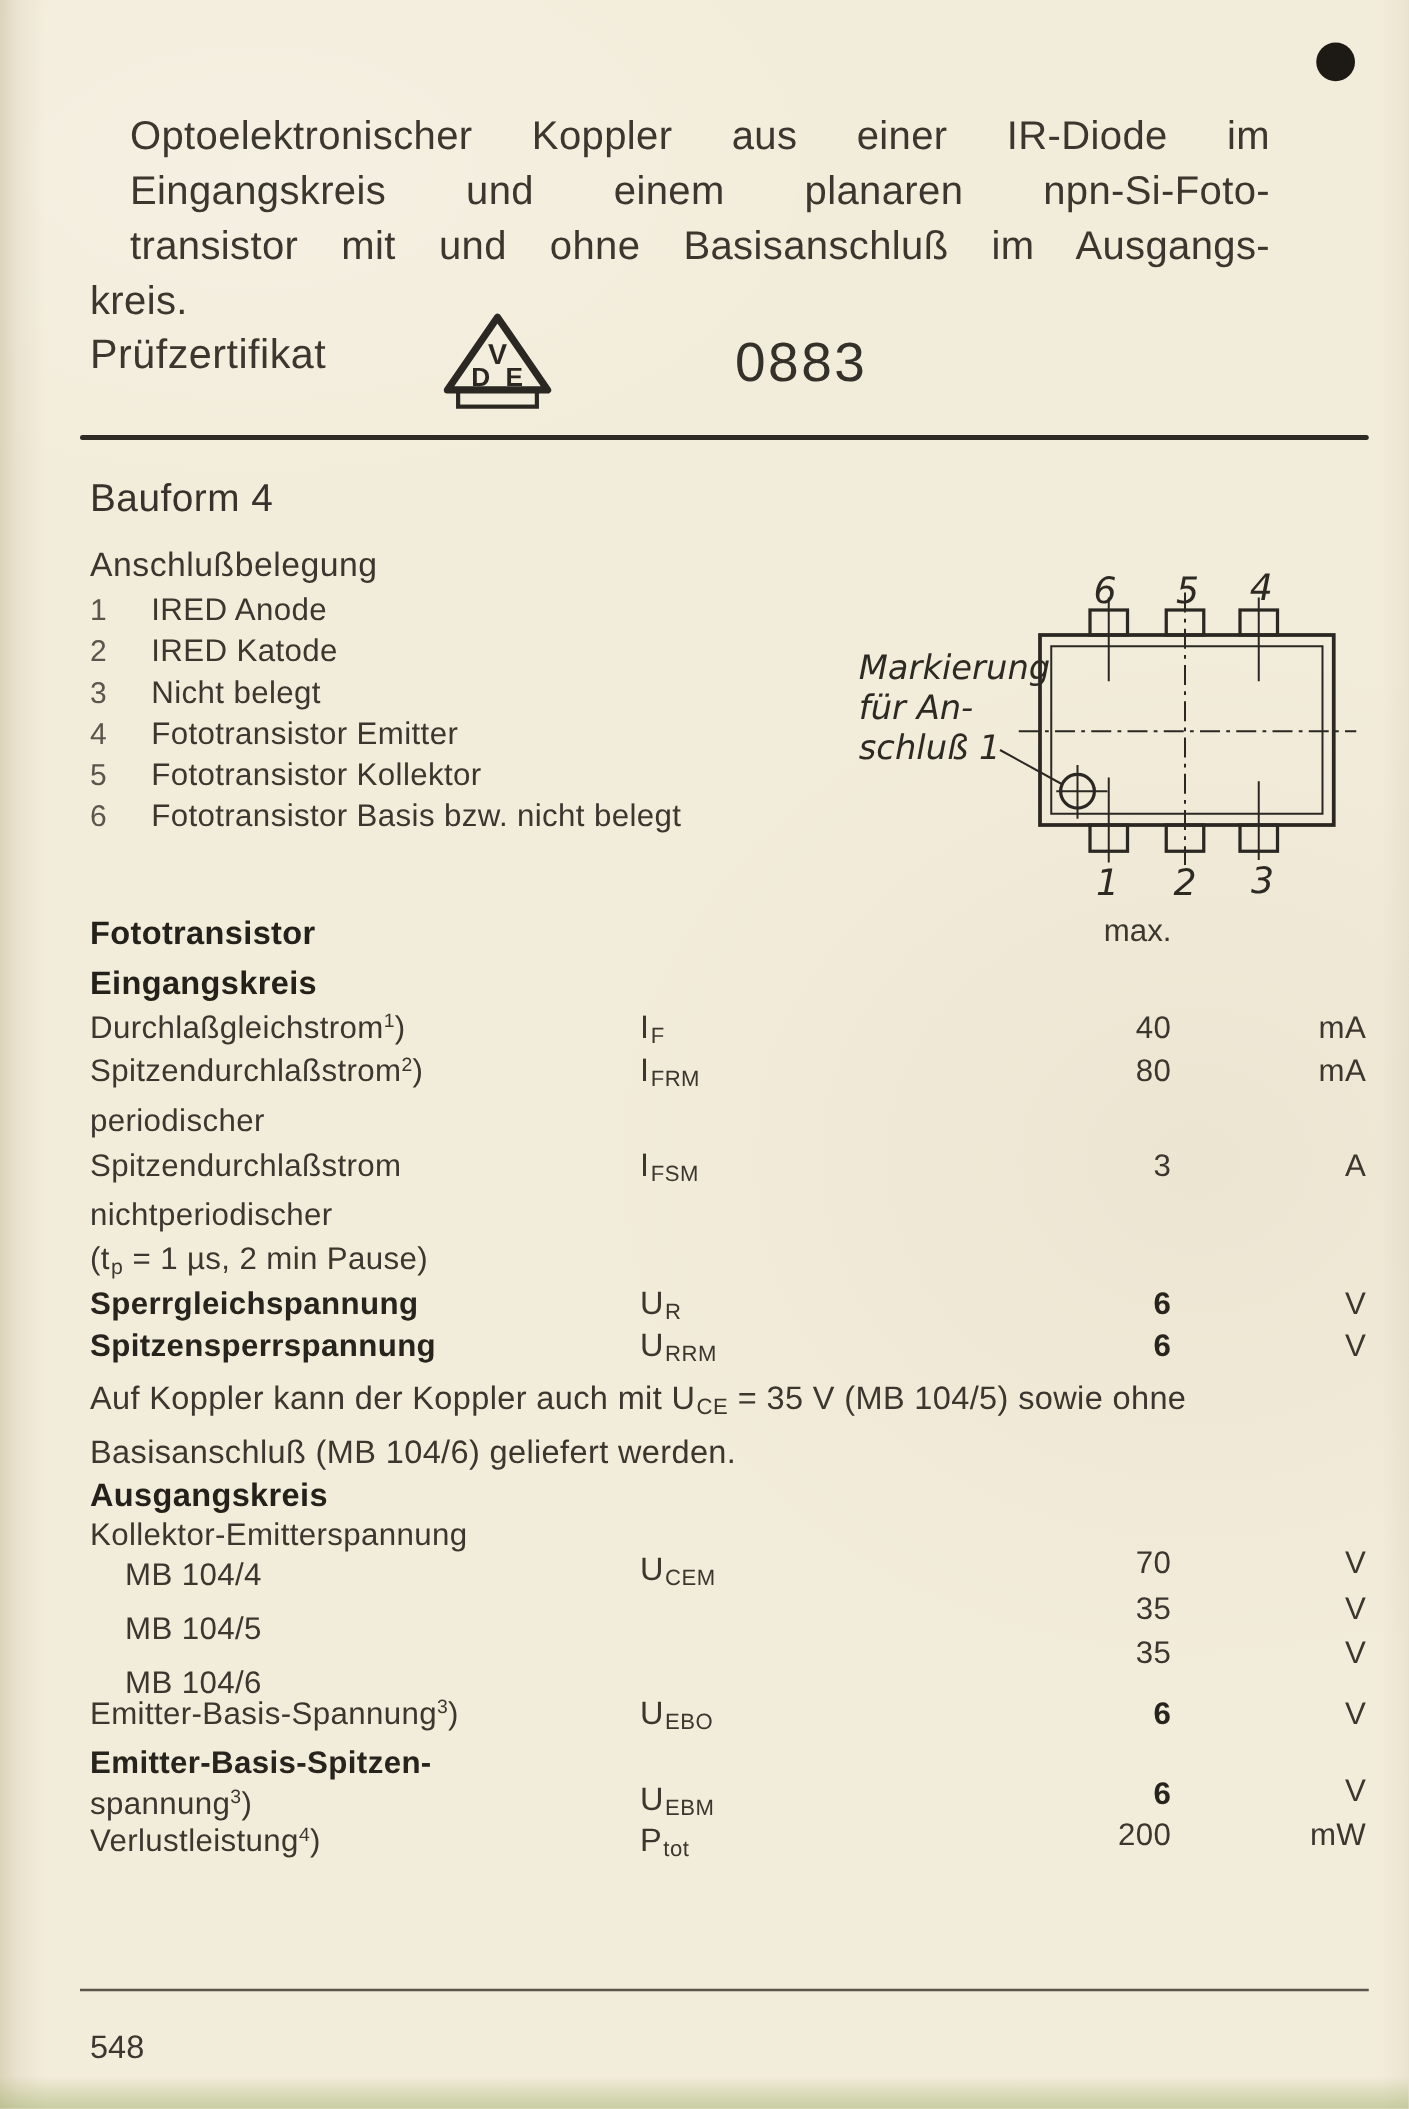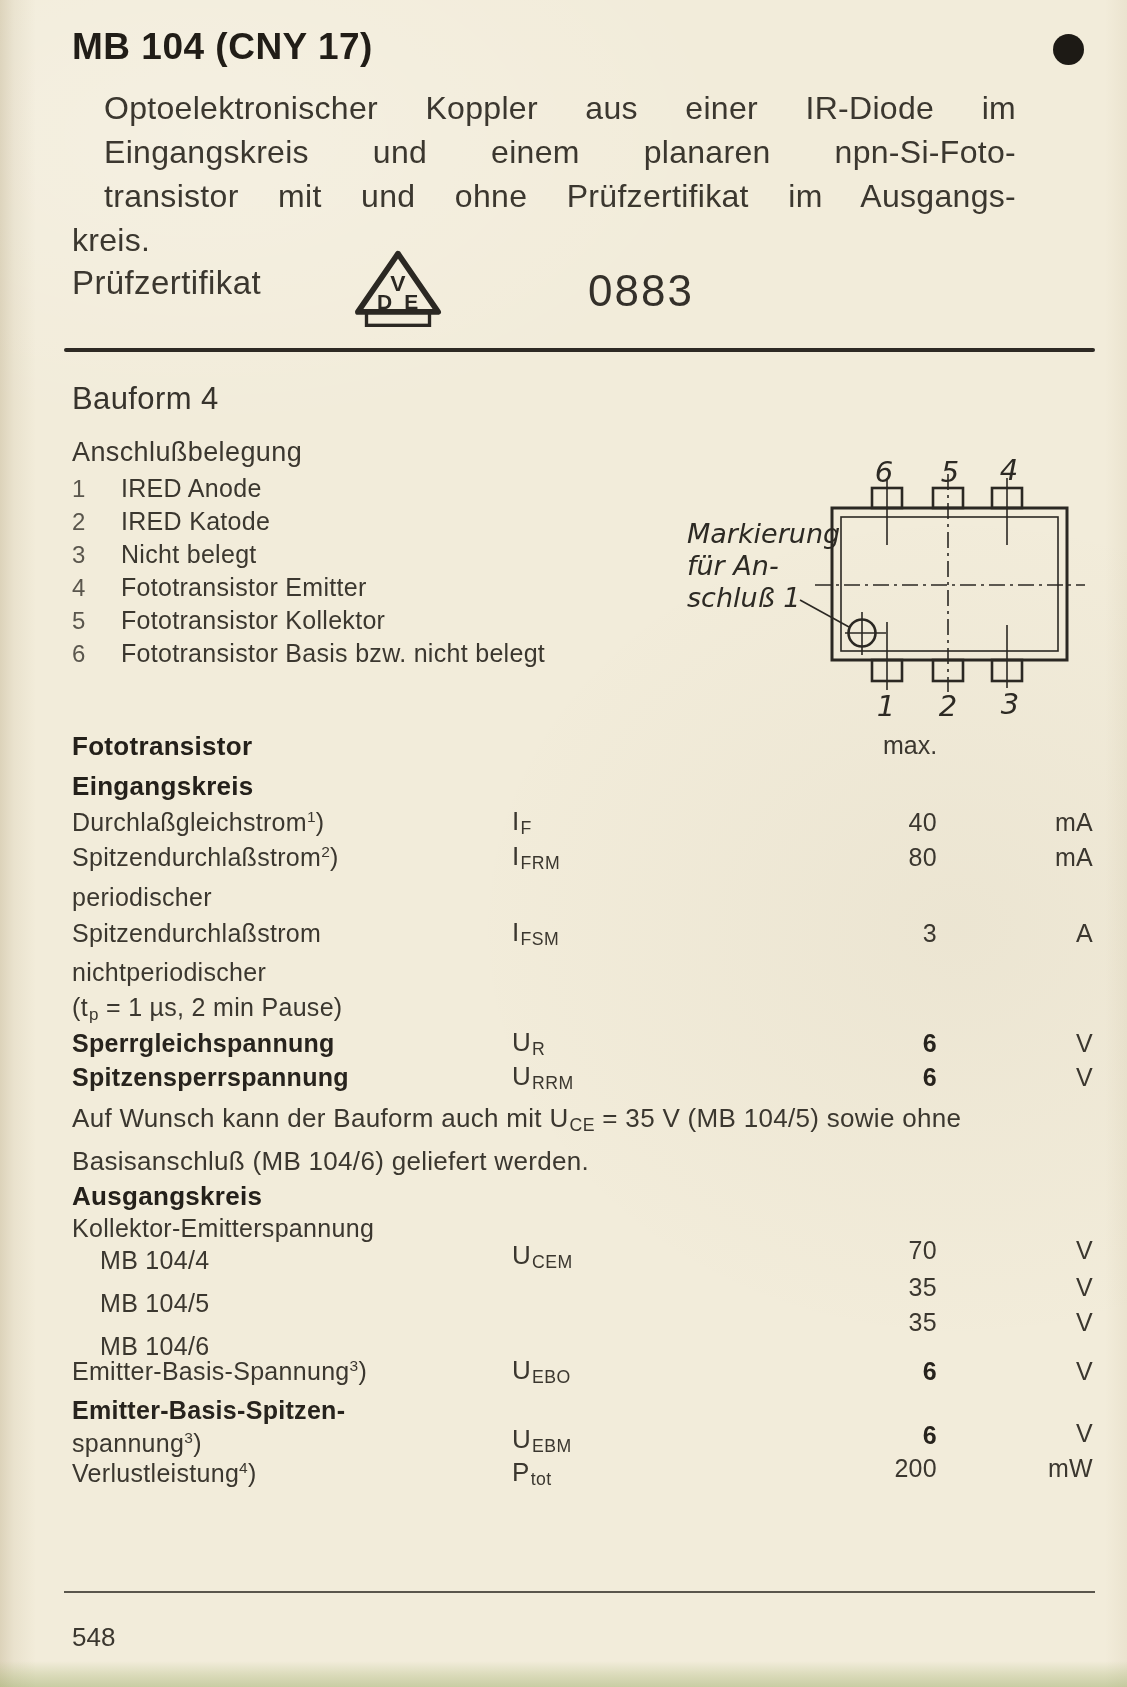--- a/index.html
+++ b/index.html
@@ -52,26 +52,25 @@
   .rule2{position:absolute;left:64px;top:1591px;width:1031px;height:2px;background:#5a564c;}
   .pageno{position:absolute;left:72px;top:1622px;font-size:26px;color:#3b372f;}
 </style>
 </head>
 <body>
 
 <div class="page">
 
   <div class="dot"></div>
 
-  <h1 class="title">MB 104 (CNY 17)</h1>
 
   <div class="desc">
     <div class="dline just">Optoelektronischer Koppler aus einer IR-Diode im</div>
     <div class="dline just">Eingangskreis und einem planaren npn-Si-Foto-</div>
-    <div class="dline just">transistor mit und ohne Prüfzertifikat im Ausgangs-</div>
+    <div class="dline just">transistor mit und ohne Basisanschluß im Ausgangs-</div>
     <div class="dline">kreis.</div>
   </div>
 
   <span class="certlabel">Prüfzertifikat</span>
 
   <svg class="vde" width="96" height="84" viewBox="0 0 100 88">
     <path d="M50 6 L92 67 L8 67 Z" fill="none" stroke="#2b2823" stroke-width="6" stroke-linejoin="round"></path>
     <rect x="17" y="67" width="66" height="14" fill="none" stroke="#2b2823" stroke-width="3.5"></rect>
     <text x="50" y="45" font-size="24" font-weight="bold" text-anchor="middle" font-style="normal" fill="#2b2823">V</text>
     <text x="36" y="64" font-size="22" font-weight="bold" text-anchor="middle" font-style="normal" fill="#2b2823">D</text>
@@ -175,21 +174,21 @@
     <span class="cu">V</span>
   </div>
 
   <div class="row" style="top:1063px">
     <span class="cl b"><span>Spitzensperrspannung</span></span>
     <span class="cs"><span>U</span><sub>RRM</sub></span>
     <span class="cv b">6</span>
     <span class="cu">V</span>
   </div>
 
-  <div class="note" style="top:1103px"><span>Auf Wunsch kann der Bauform auch mit U</span><sub>CE</sub><span> = 35 V (MB 104/5) sowie ohne</span></div>
+  <div class="note" style="top:1103px"><span>Auf Koppler kann der Koppler auch mit U</span><sub>CE</sub><span> = 35 V (MB 104/5) sowie ohne</span></div>
   <div class="note" style="top:1146px">Basisanschluß (MB 104/6) geliefert werden.</div>
 
   <div class="sechead" style="top:1181px">Ausgangskreis</div>
 
   <div class="row" style="top:1214px">
     <span class="cl">Kollektor-Emitterspannung</span>
   </div>
 
   <div class="row" style="top:1246px">
     <span class="cl ind">MB 104/4</span>

